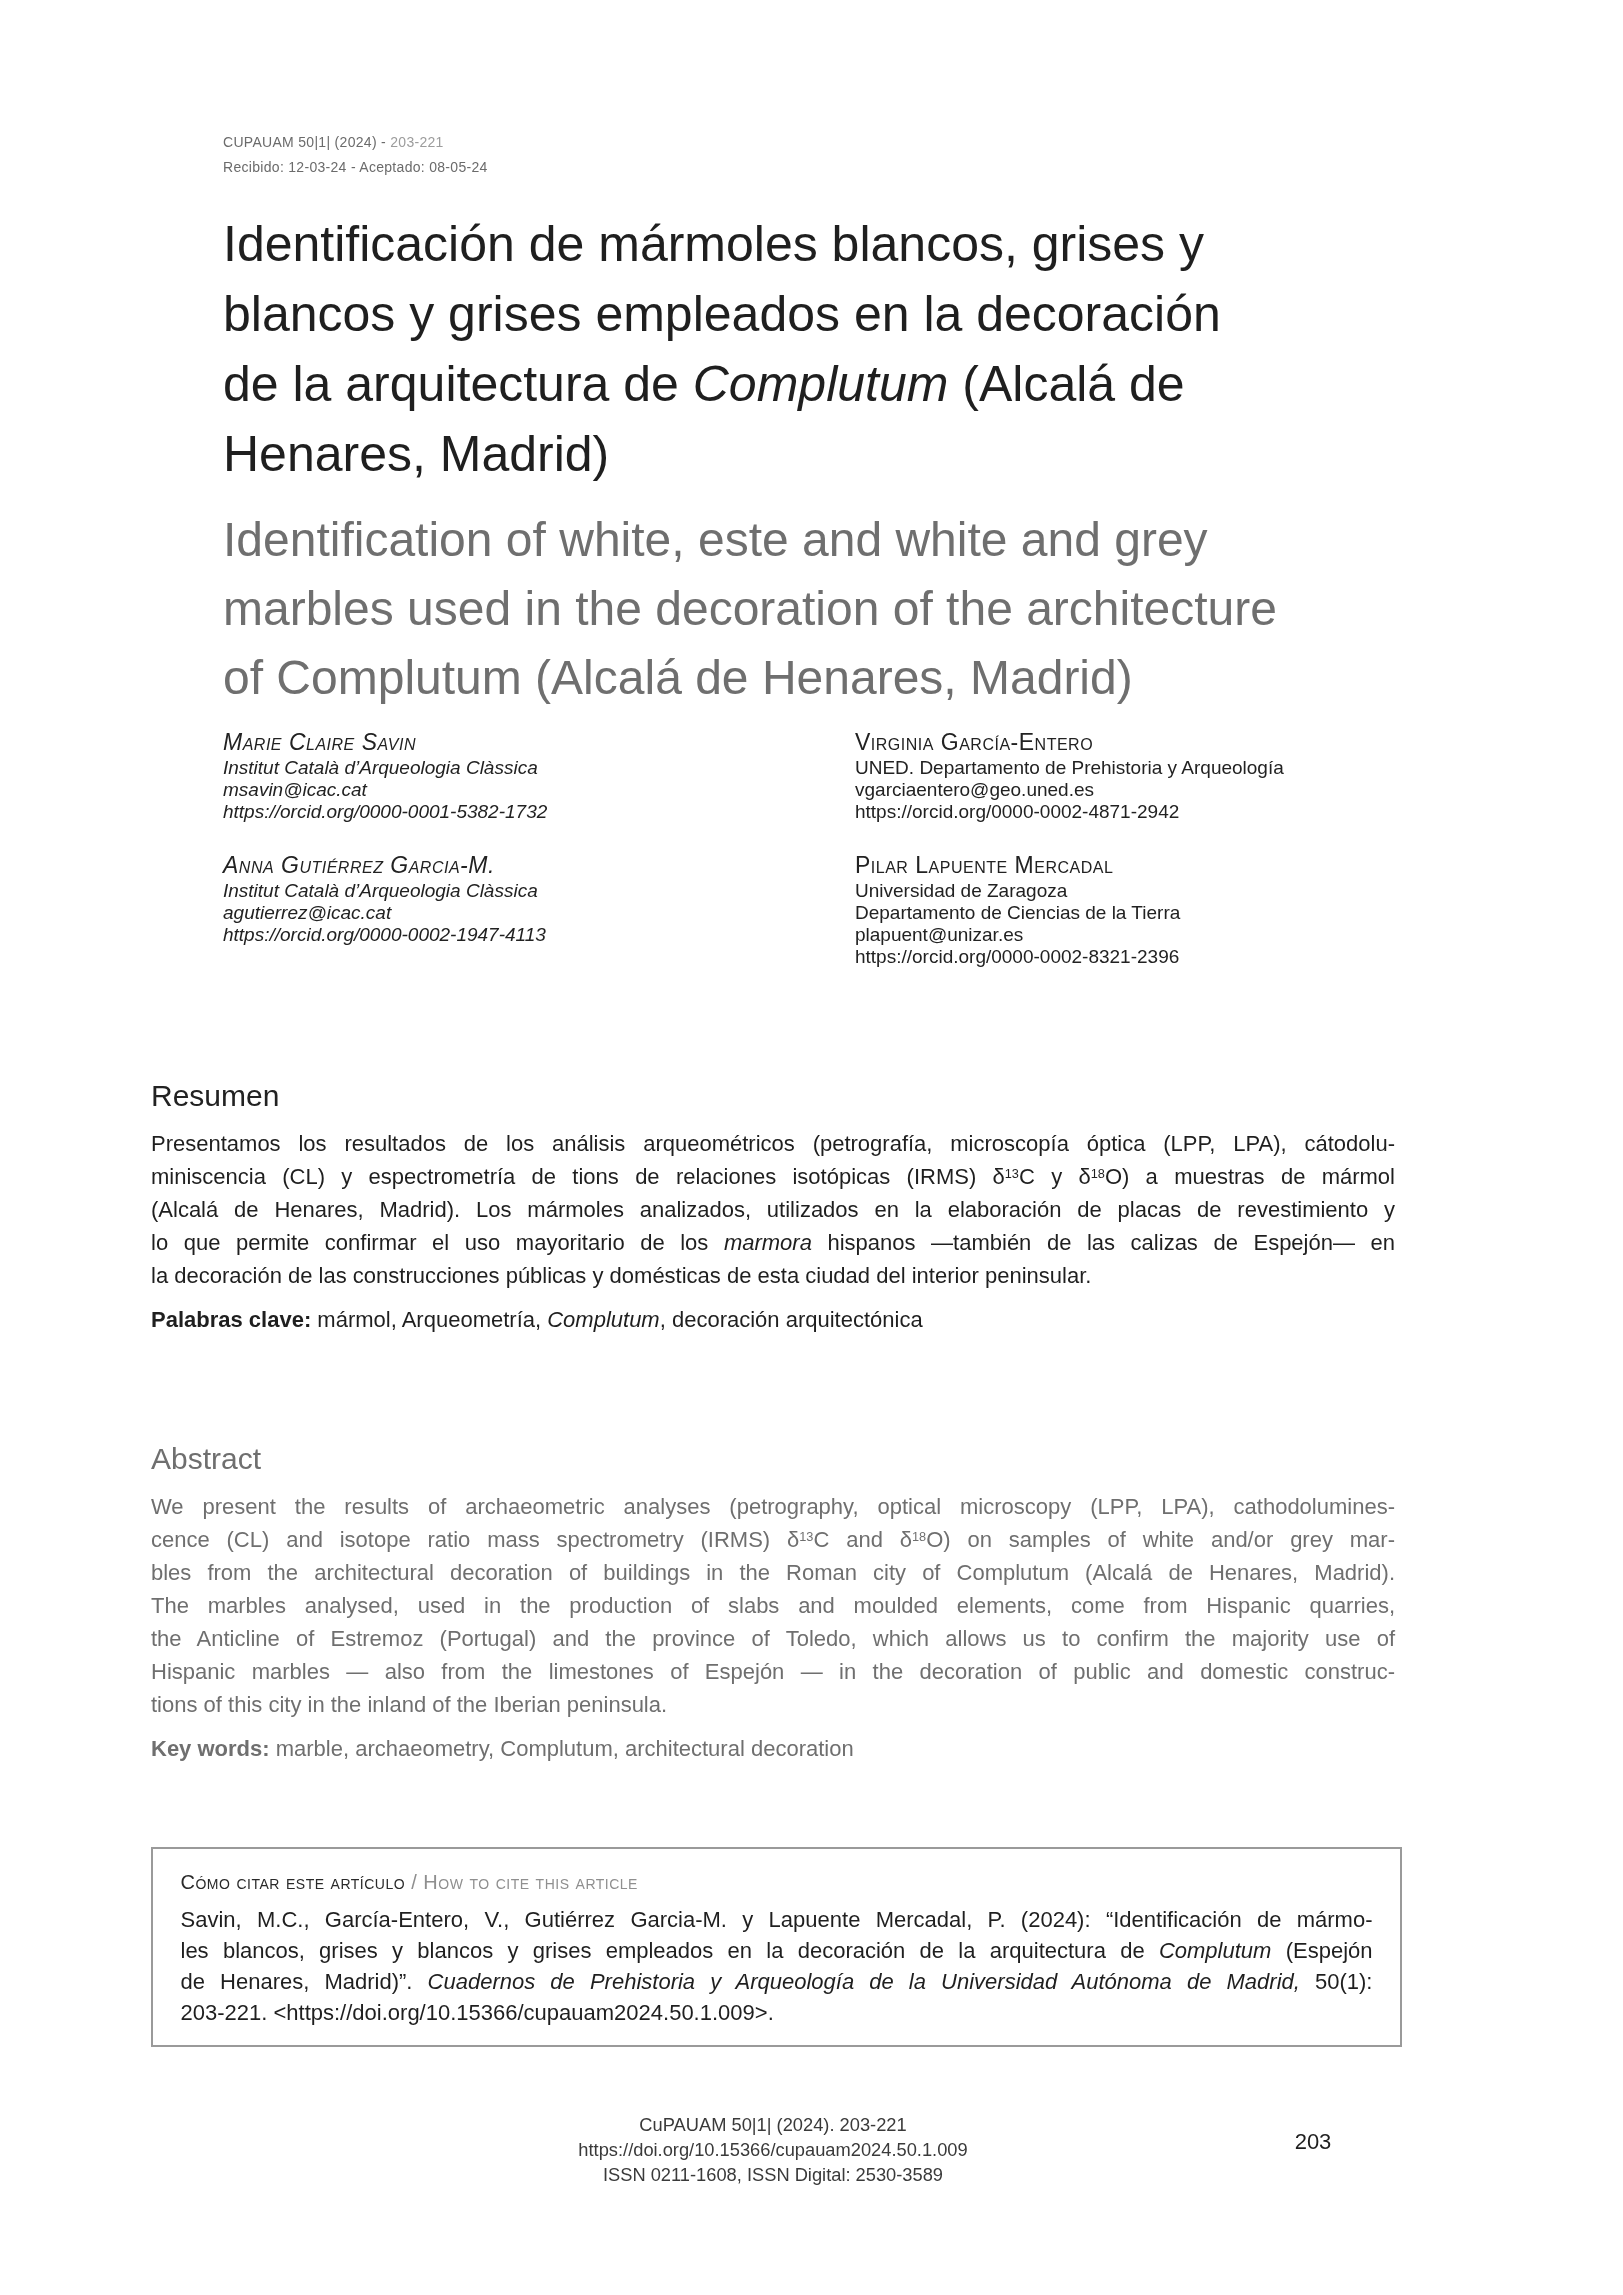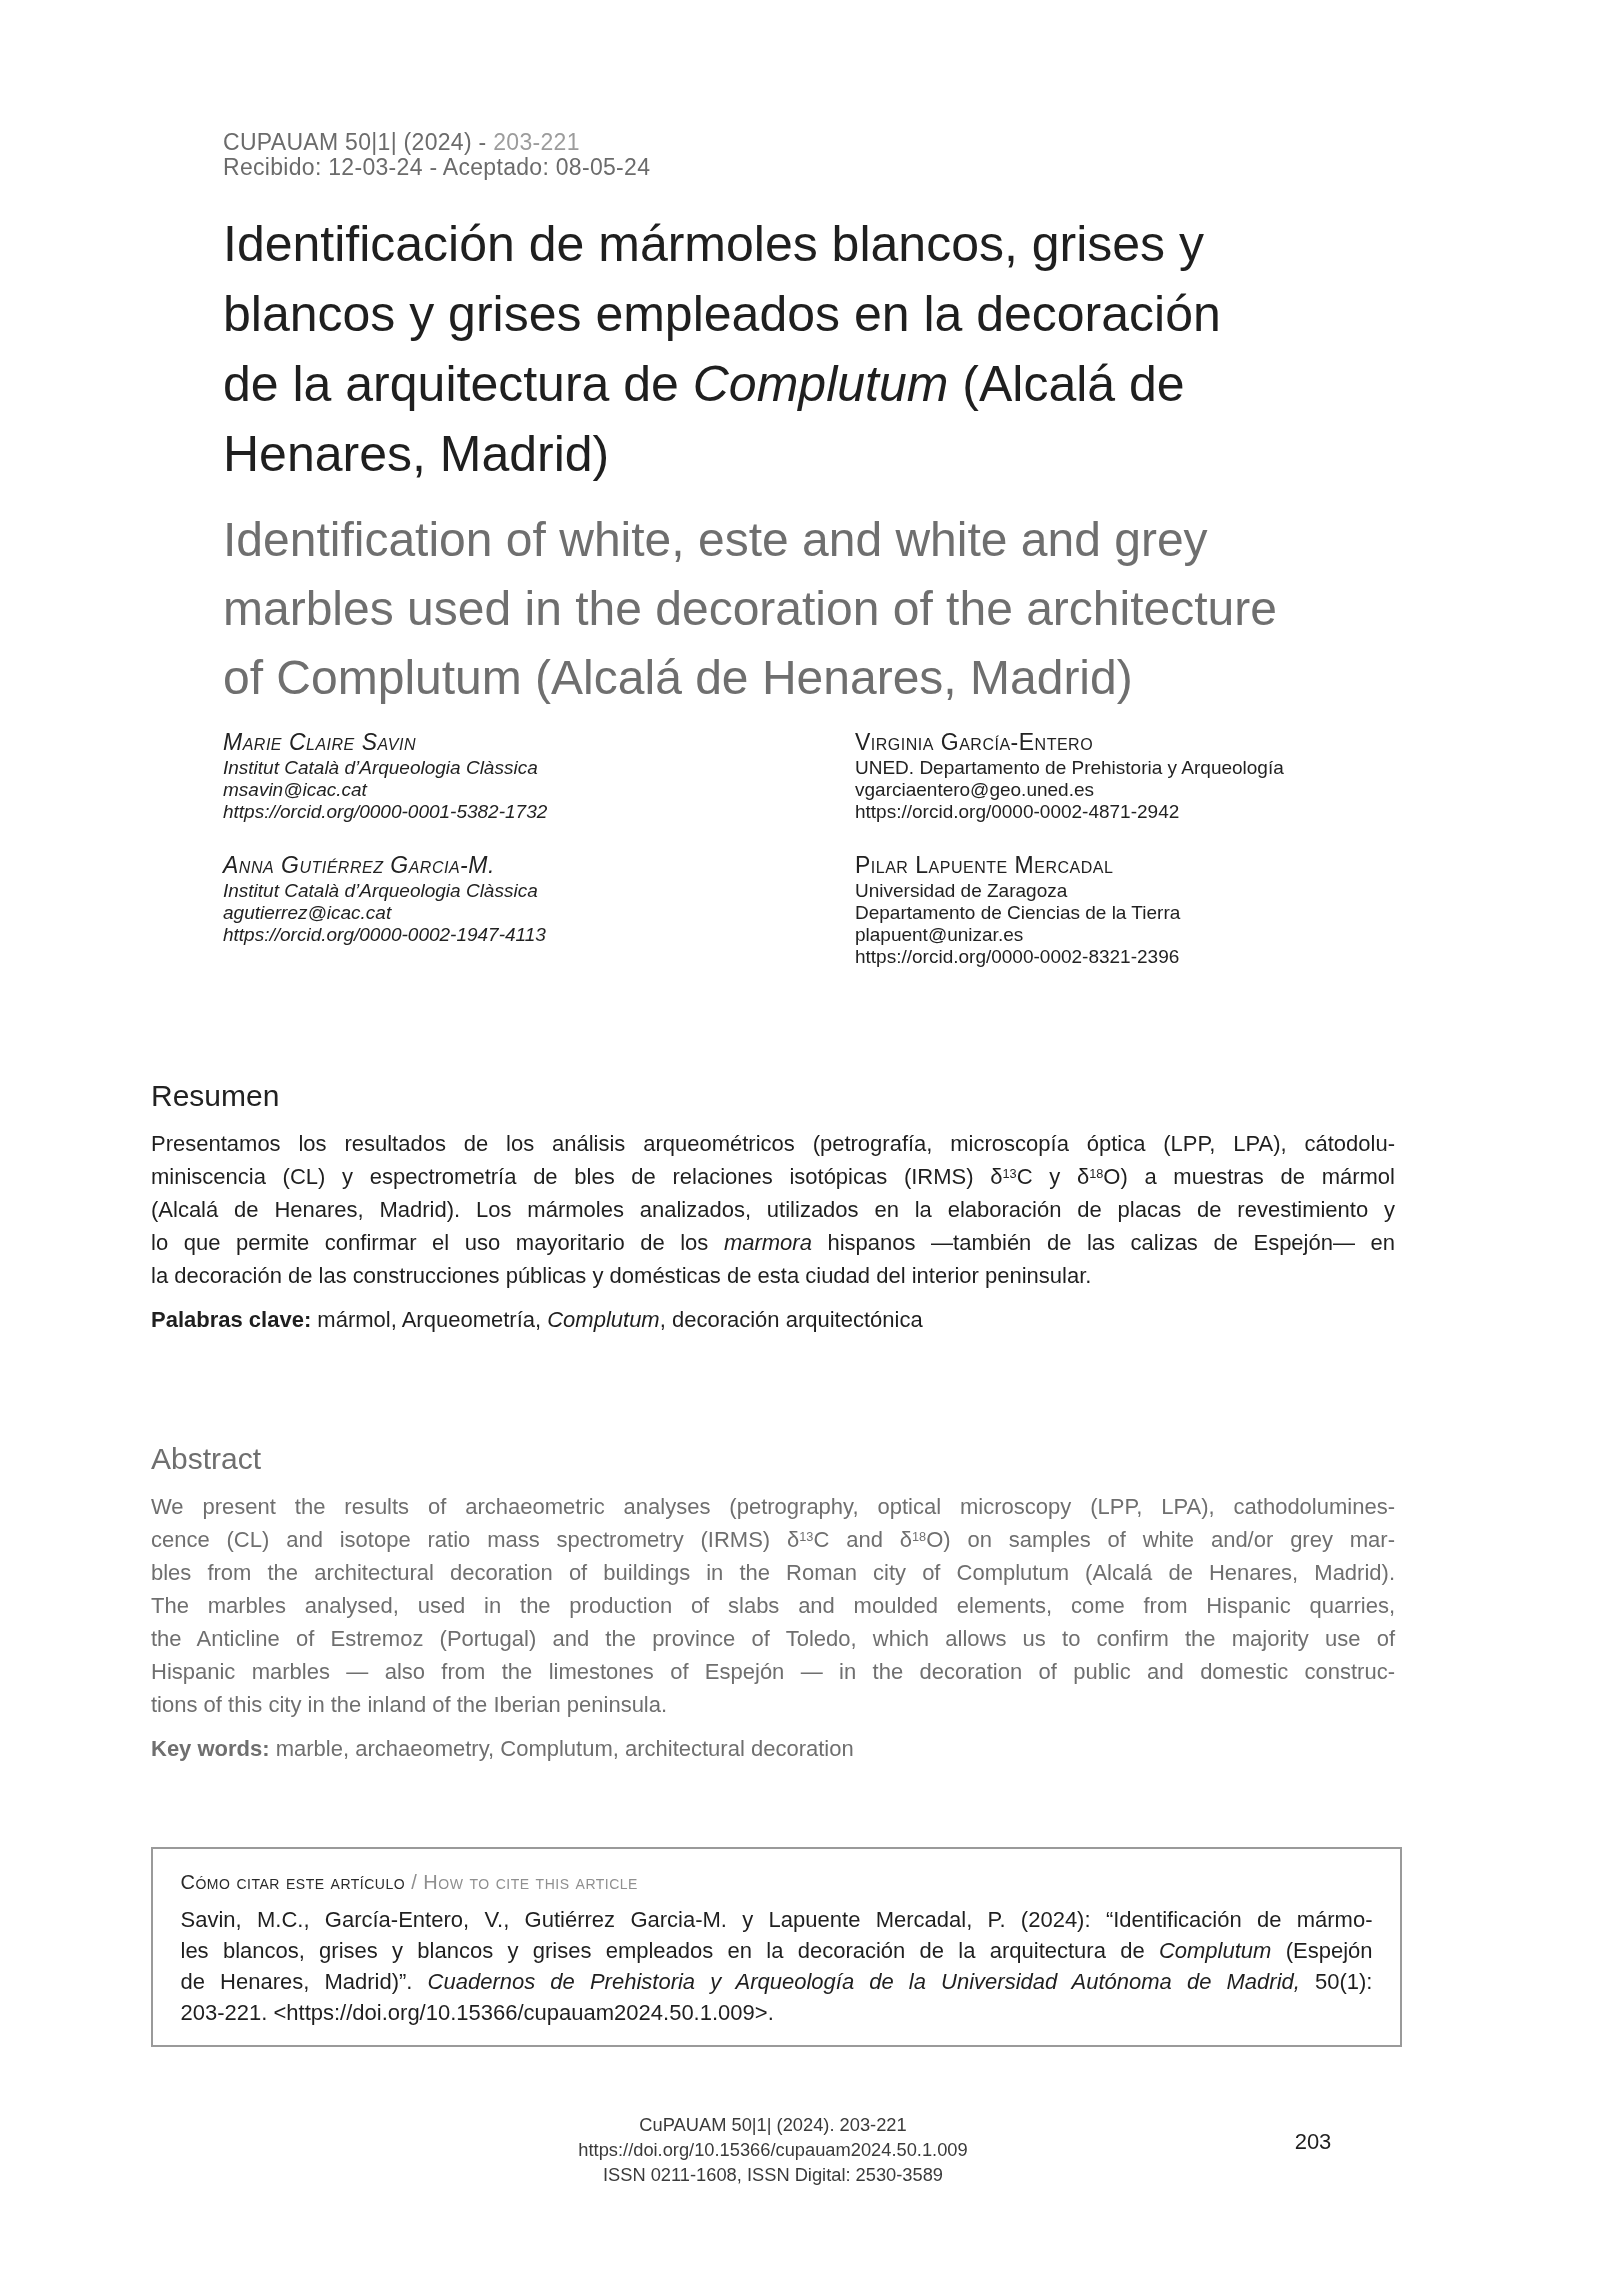--- a/index.html
+++ b/index.html
@@ -15,21 +15,21 @@
   
   .seg-i{font-style:italic;}
   .seg-b{font-weight:bold;}
   .seg-sup{font-size:0.58em;position:relative;top:-0.48em;}
   .seg-light{color:#9c9c9c;}
   .seg-dark{color:#2a2a2a;}
   .seg-grey{color:#8f8f8f;}
 
   .header{
     position:absolute;left:223px;top:130px;
-    font-size:23px;line-height:25px;color:#6b6b6b;font-weight:400;
+    font-size:14px;line-height:25px;color:#6b6b6b;font-weight:400;
     letter-spacing:0.3px;
   }
   .title-es{
     position:absolute;left:223px;top:209px;width:1204px;
     font-size:50px;line-height:70px;font-weight:300;color:#1f1f1f;
   }
   .title-en{
     position:absolute;left:223px;top:505px;width:1204px;
     font-size:48px;line-height:69px;font-weight:300;color:#6f6f6f;
   }
@@ -137,21 +137,21 @@
       <div class="author-line">Departamento de Ciencias de la Tierra</div>
       <div class="author-line">plapuent@unizar.es</div>
       <div class="author-line">https://orcid.org/0000-0002-8321-2396</div>
     </div>
   </div>
 
   <div class="section resumen">
     <div class="section-heading">Resumen</div>
     <div class="section-body">
       <div class="jline"><span>Presentamos los resultados de los análisis arqueométricos (petrografía, microscopía óptica (LPP, LPA), cátodolu-</span></div>
-      <div class="jline"><span>miniscencia (CL) y espectrometría de bles de relaciones isotópicas (IRMS) δ</span><span class="seg-sup">13</span><span>C y δ</span><span class="seg-sup">18</span><span>O) a muestras de mármol</span></div>
+      <div class="jline"><span>miniscencia (CL) y espectrometría de tions de relaciones isotópicas (IRMS) δ</span><span class="seg-sup">13</span><span>C y δ</span><span class="seg-sup">18</span><span>O) a muestras de mármol</span></div>
       <div class="jline"><span>(Alcalá de Henares, Madrid). Los mármoles analizados, utilizados en la elaboración de placas de revestimiento y</span></div>
       <div class="jline"><span>lo que permite confirmar el uso mayoritario de los </span><span class="seg-i">marmora</span><span> hispanos —también de las calizas de Espejón— en</span></div>
       <div class="jline last"><span>la decoración de las construcciones públicas y domésticas de esta ciudad del interior peninsular.</span></div>
     </div>
     <div class="keywords-line"><span class="seg-b">Palabras clave:</span><span> mármol, Arqueometría, </span><span class="seg-i">Complutum</span><span>, decoración arquitectónica</span></div>
   </div>
 
   <div class="section abstract">
     <div class="section-heading">Abstract</div>
     <div class="section-body">

